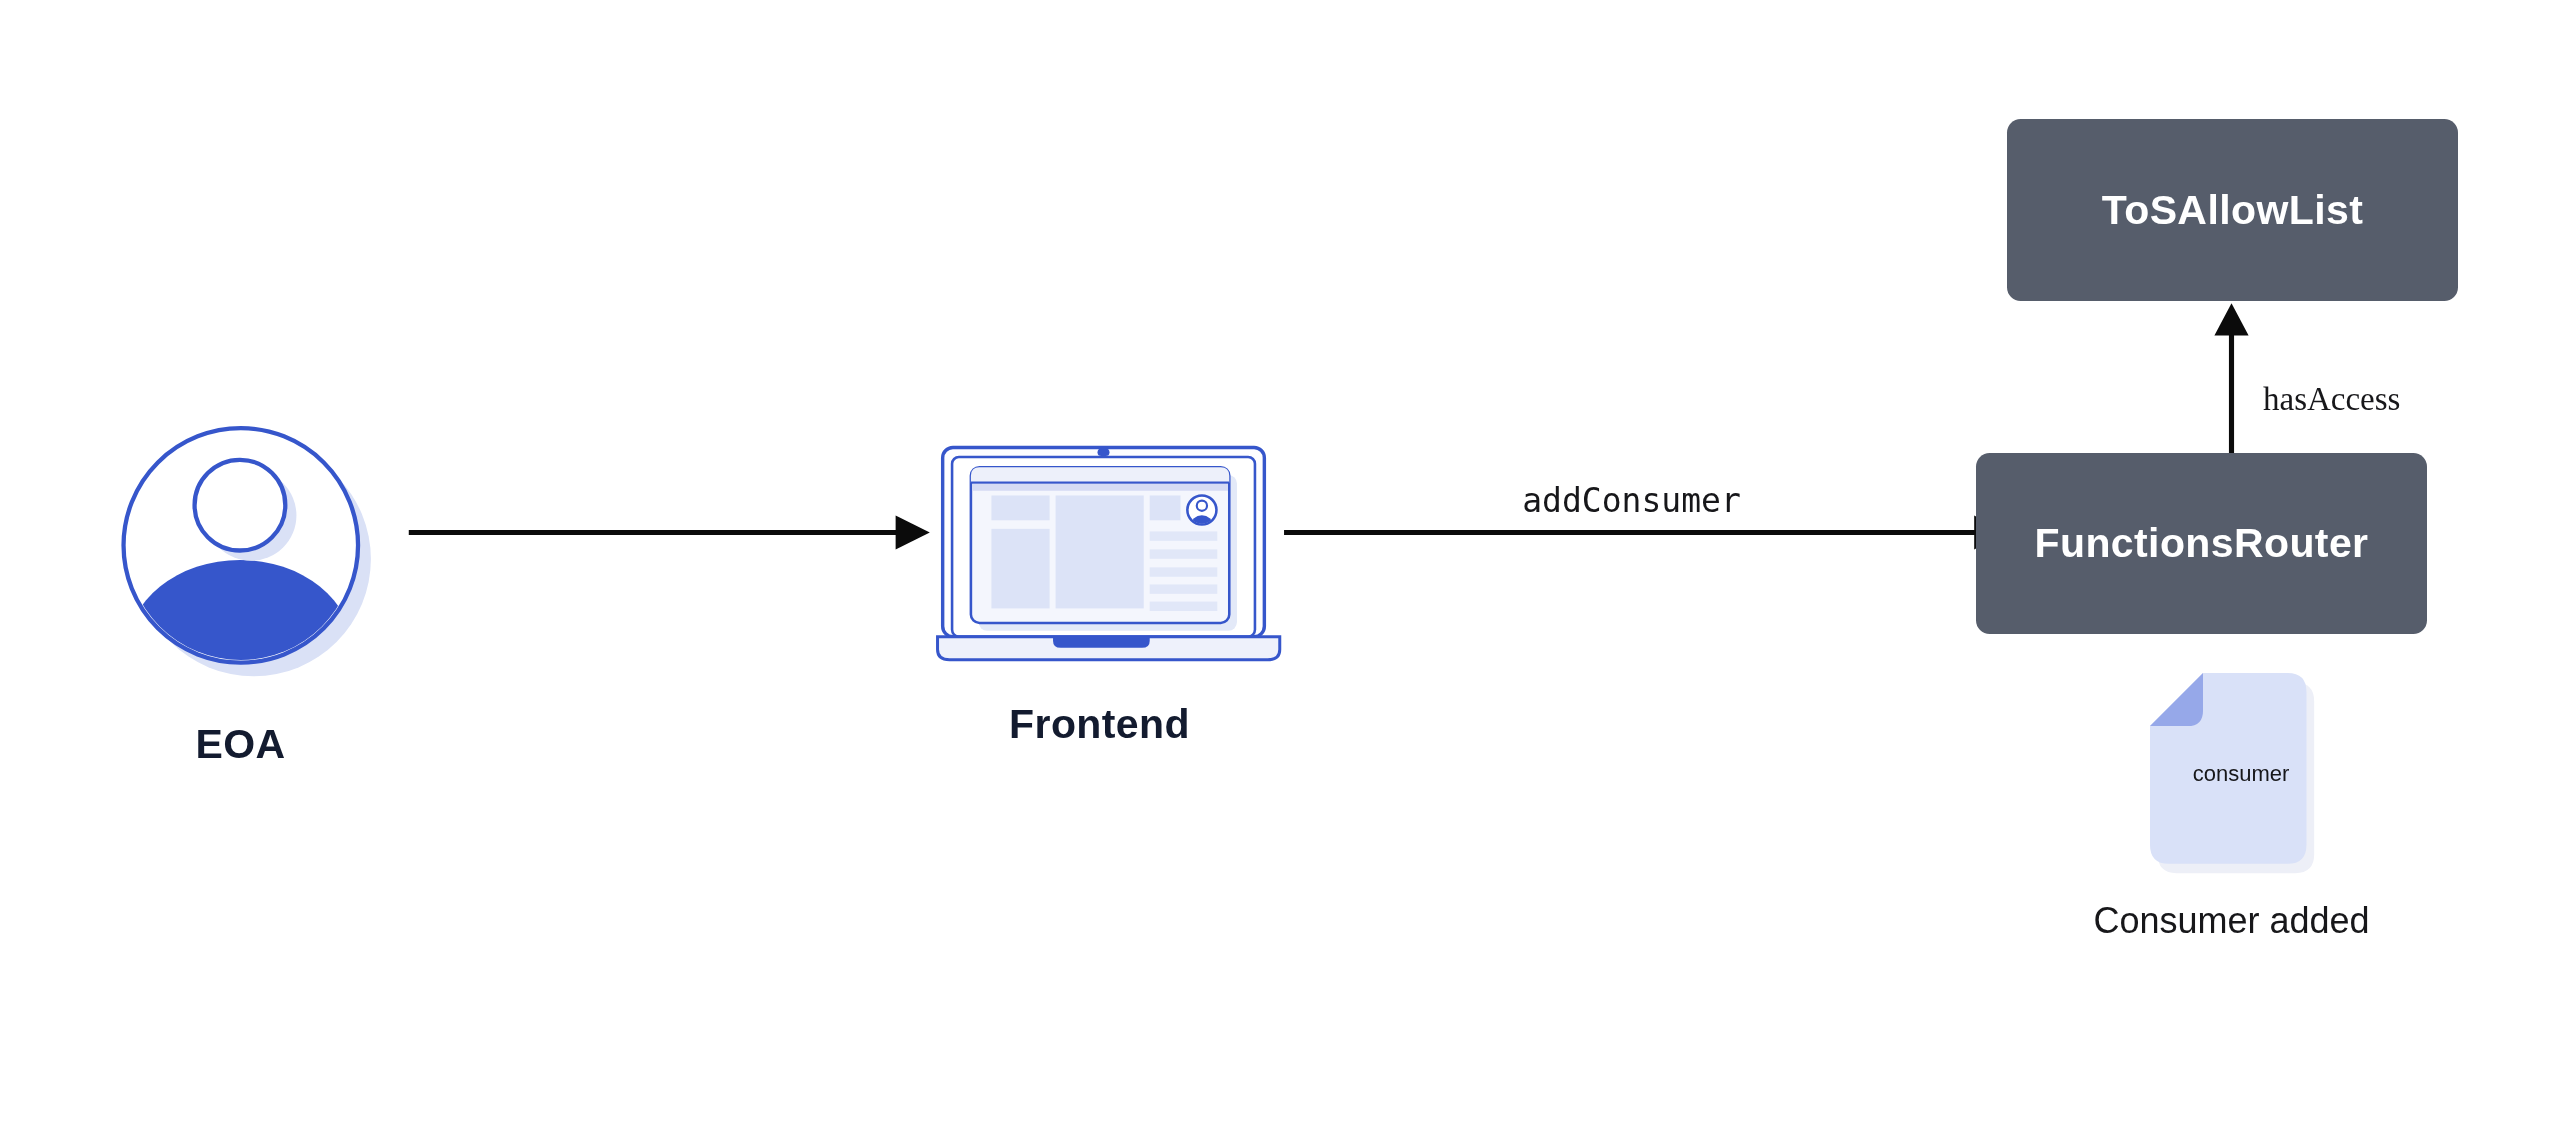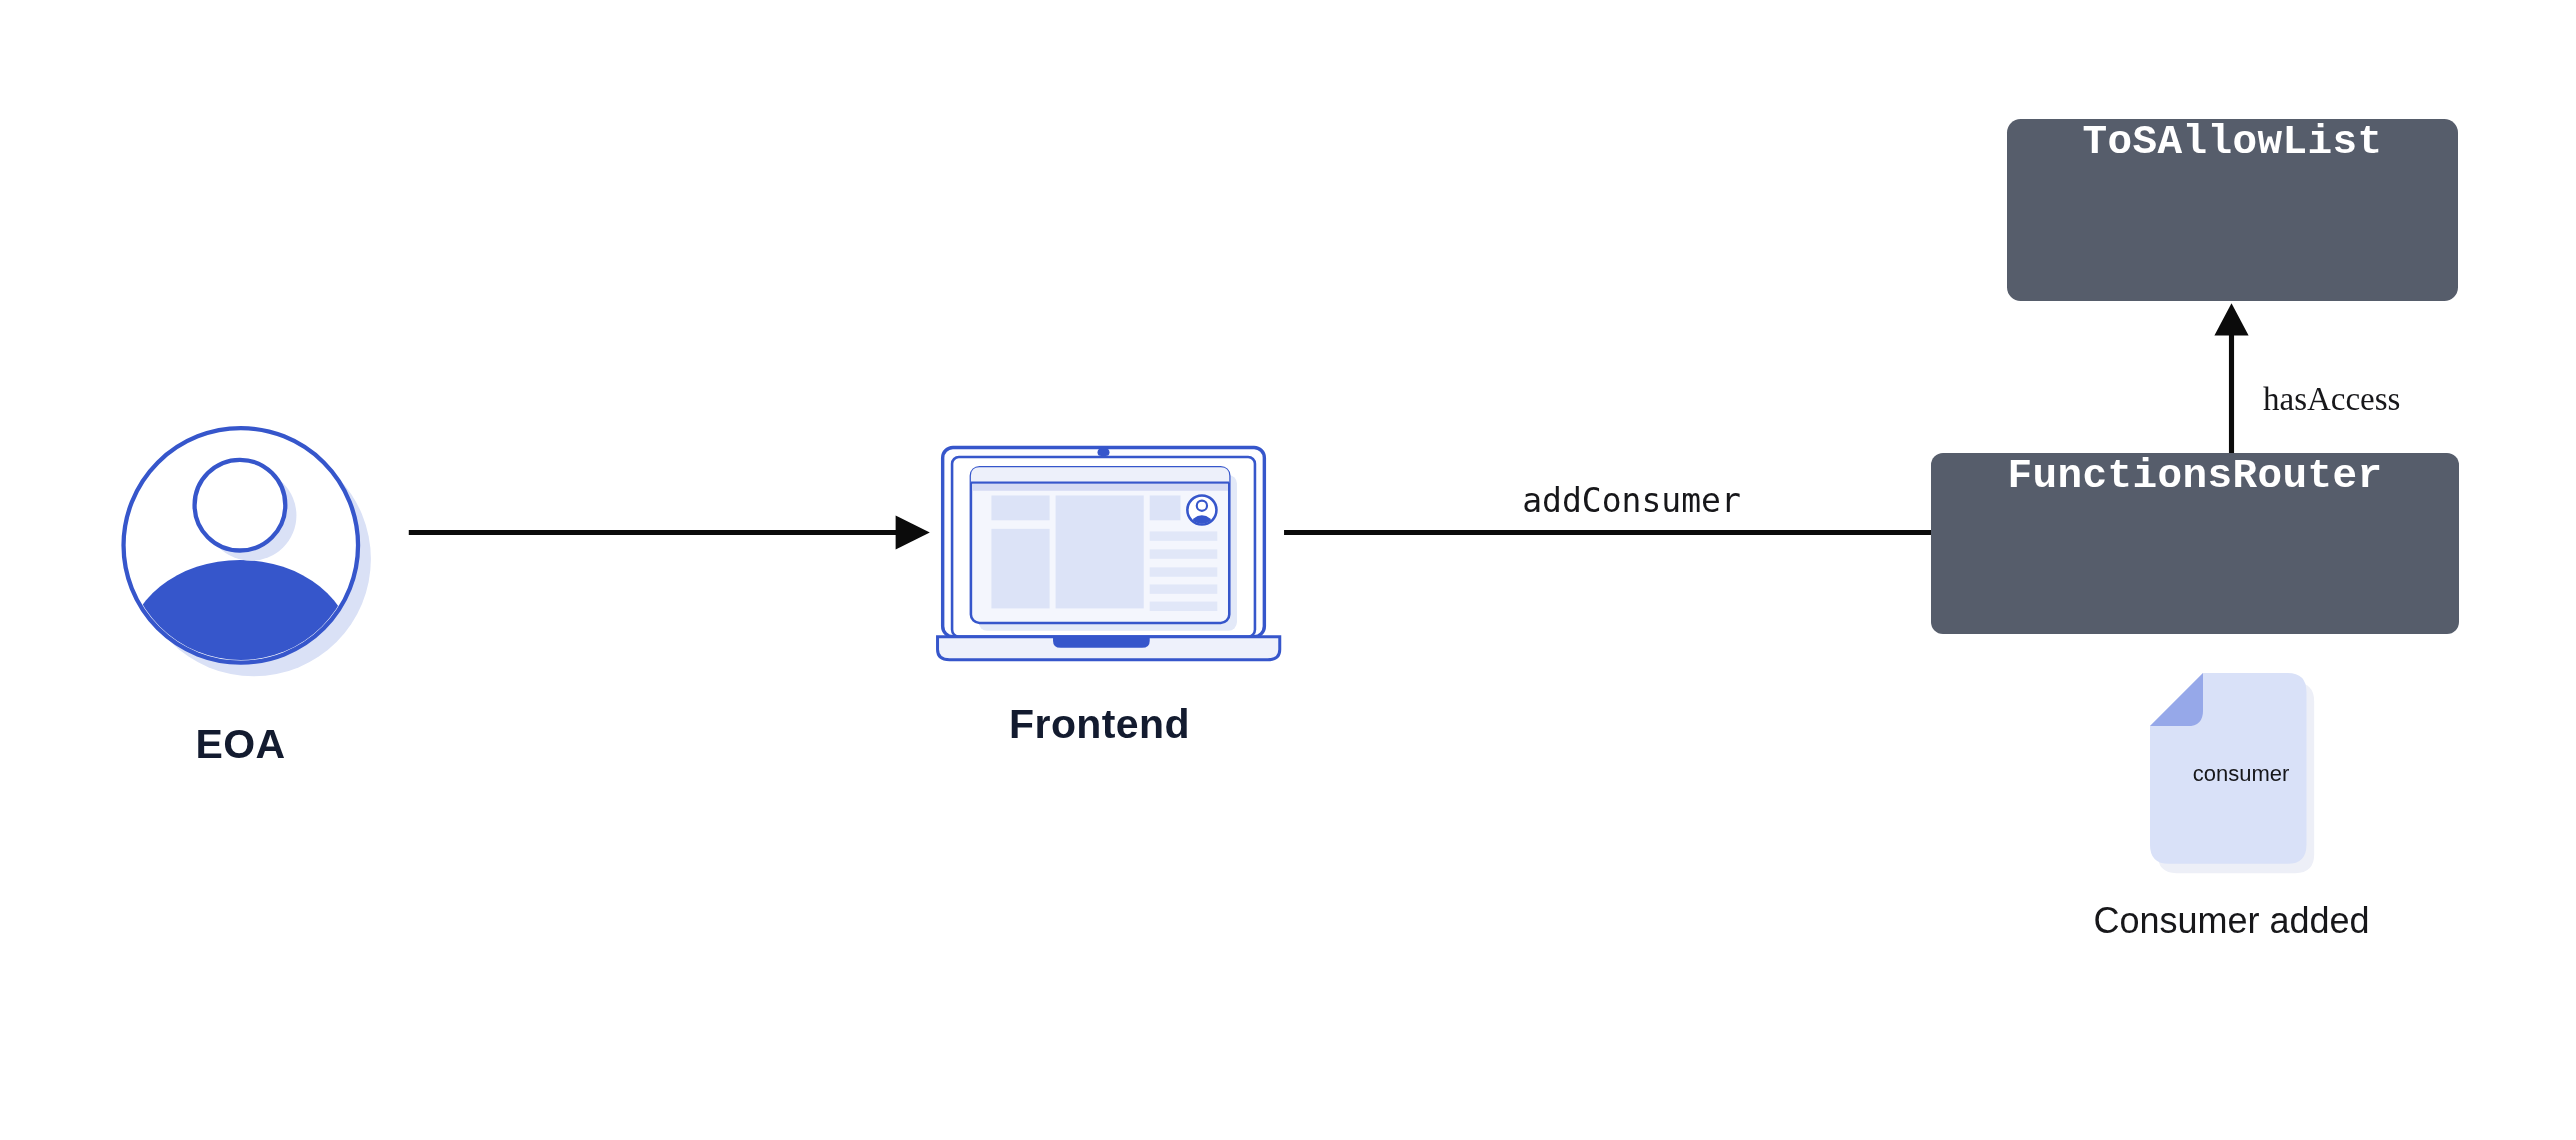--- a/index.html
+++ b/index.html
@@ -34,23 +34,22 @@
   .mono-label{
     font-family:"DejaVu Sans Mono", monospace;
     font-size:33px;
     color:var(--ink);
     white-space:nowrap;
   }
   .contract-box{
     background:var(--slate);
     border-radius:13.7px;
     display:flex;
-    align-items:flex-start;
+    align-items:center;
     justify-content:center;
-    font-family:Liberation Mono, monospace;
   }
   .contract-box .box-label{
     color:#ffffff;
     font-weight:bold;
     font-size:41px;
     letter-spacing:0.4px;
   }
   .caption{
     font-size:36px;
     color:var(--ink);
@@ -138,21 +137,21 @@
   <div class="abs contract-box" style="left:2007px;top:119px;width:451px;height:182px;">
     <span class="box-label">ToSAllowList</span>
   </div>
 
   <svg class="abs" style="left:2209px;top:298px;" width="45" height="159" viewBox="0 0 52 186">
     <line x1="26" y1="182" x2="26" y2="36" stroke="var(--arrow)" stroke-width="6"></line>
     <polygon points="6,44 26,6 46,44" fill="var(--arrow)"></polygon>
   </svg>
   <div class="abs mono-label" style="left:2263px;top:381px;font-family:Liberation Serif, serif;">hasAccess</div>
 
-  <div class="abs contract-box" style="left:1931px;top:453px;width:528px;height:181px;border-radius:12px;">
+  <div class="abs contract-box" style="left:1976px;top:453px;width:451px;height:181px;">
     <span class="box-label">FunctionsRouter</span>
   </div>
 
   <svg class="abs" style="left:2150px;top:673px;" width="171" height="202" viewBox="0 0 200 236">
 
     <path d="M67,6 H166 Q188,6 188,28 V207 Q188,229 166,229 H27 Q5,229 5,207 V68 Z" fill="#EDEFF7" transform="translate(4,5)"></path>
 
     <path d="M62,0 H161 Q183,0 183,22 V201 Q183,223 161,223 H22 Q0,223 0,201 V62 Z" fill="var(--docfill)"></path>
 
     <path d="M62,0 L0,62 H44 Q62,62 62,44 Z" fill="var(--fold)"></path>

